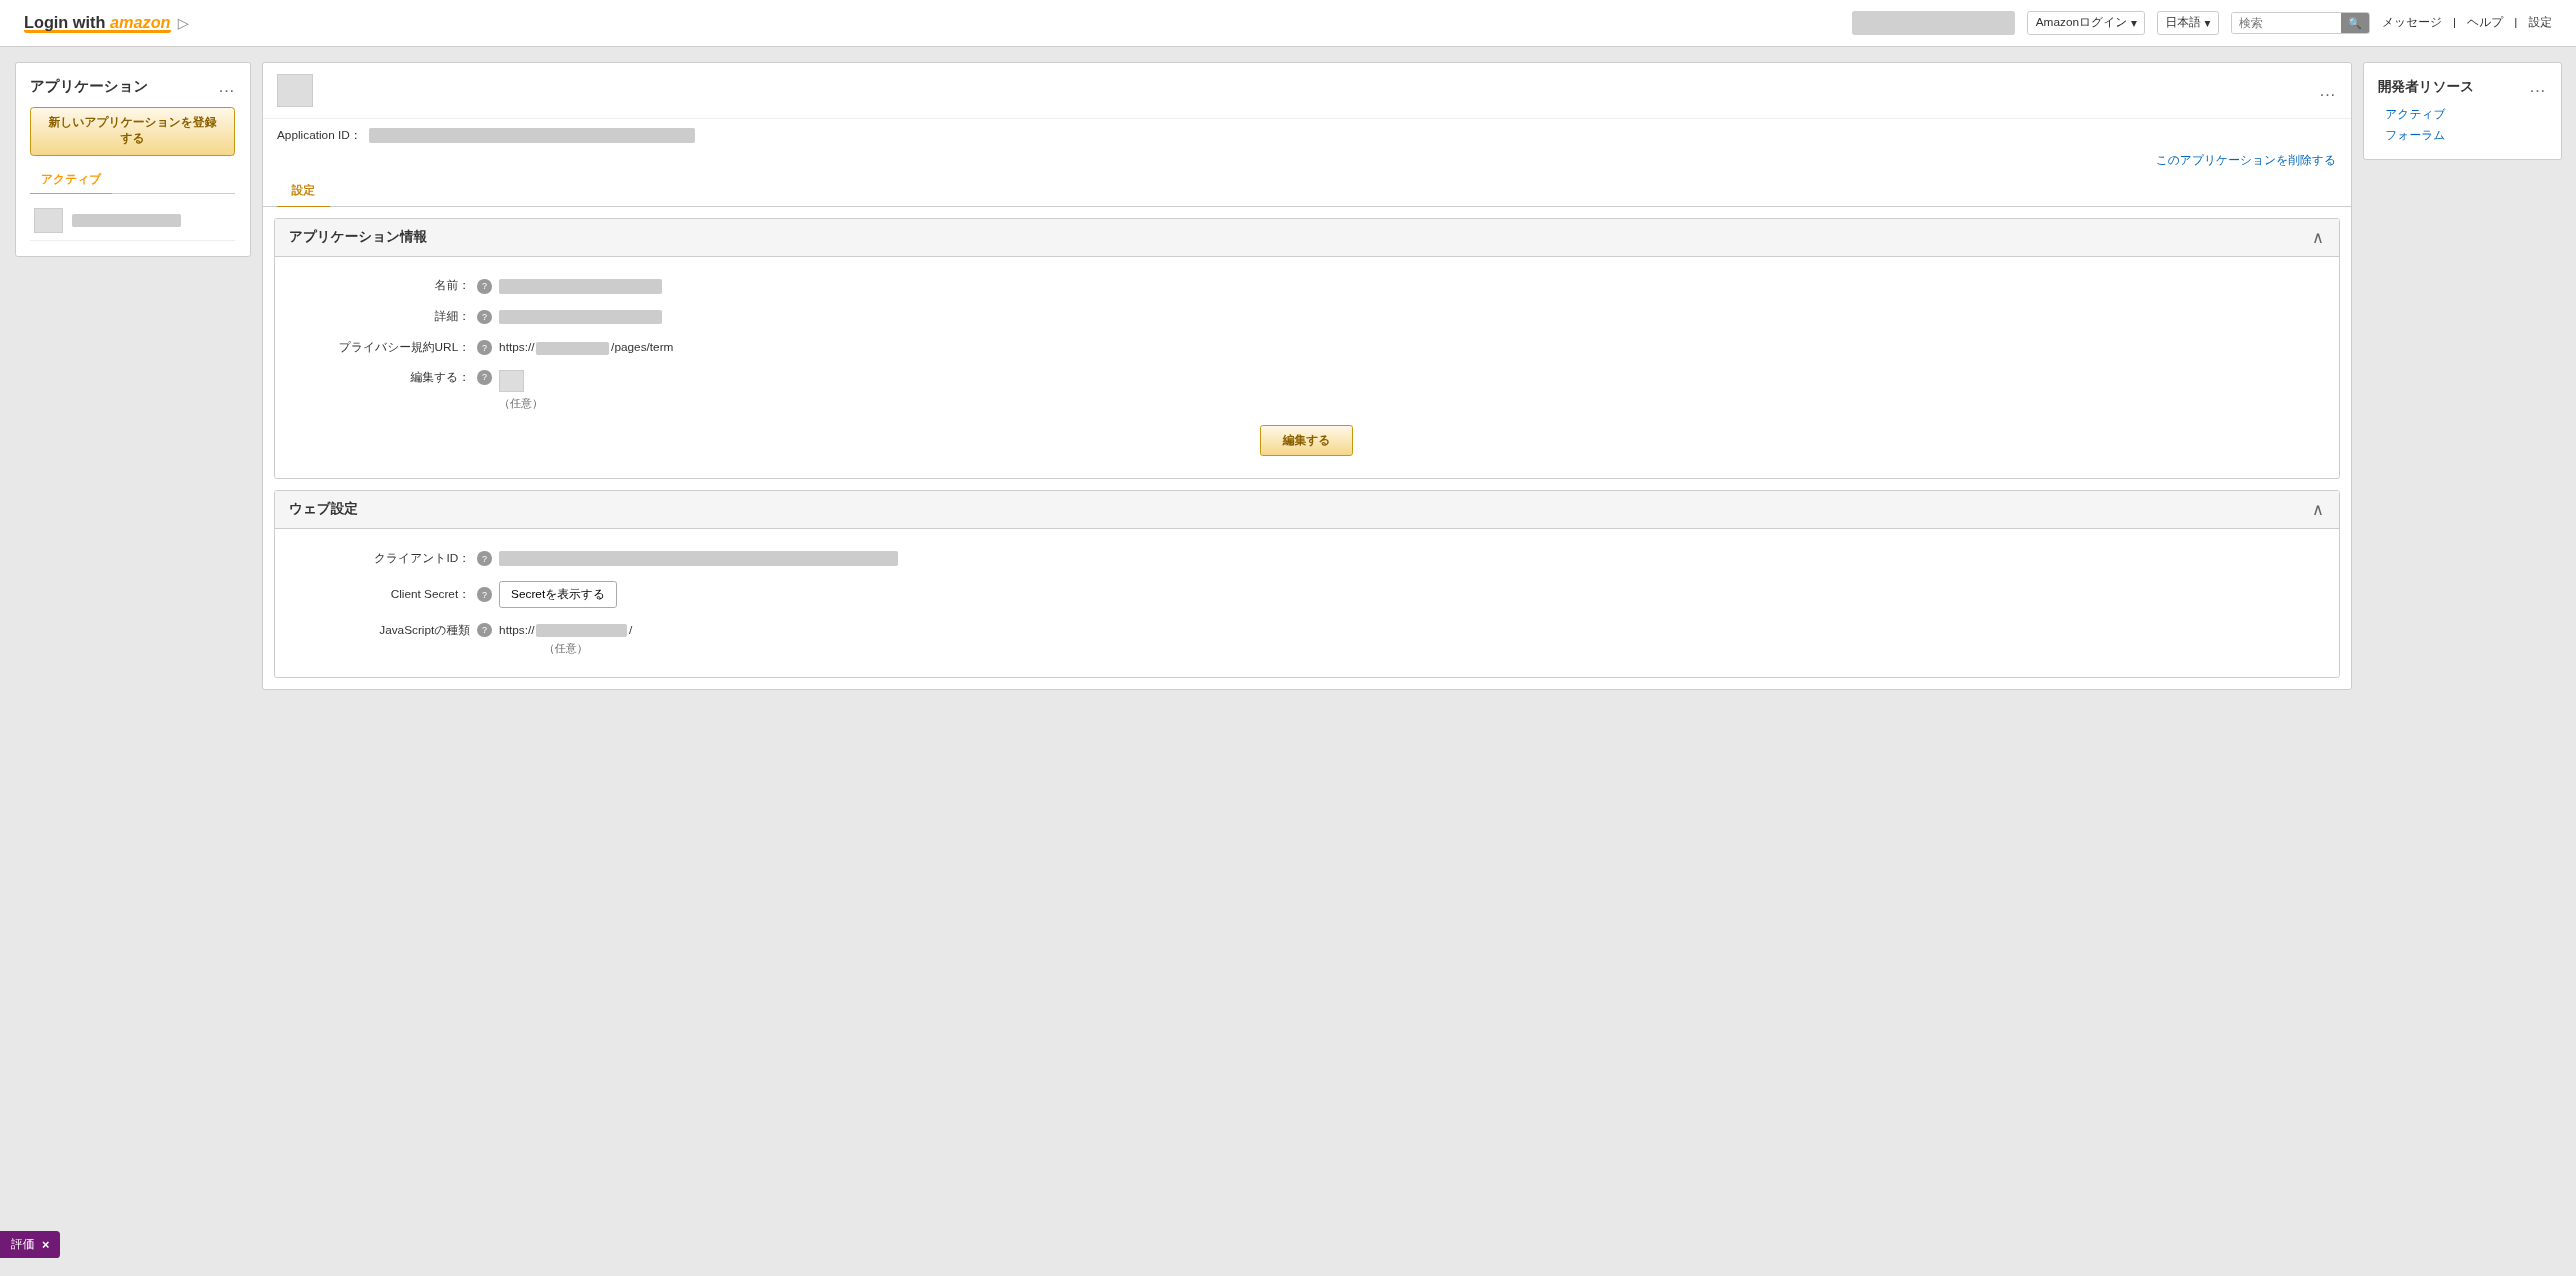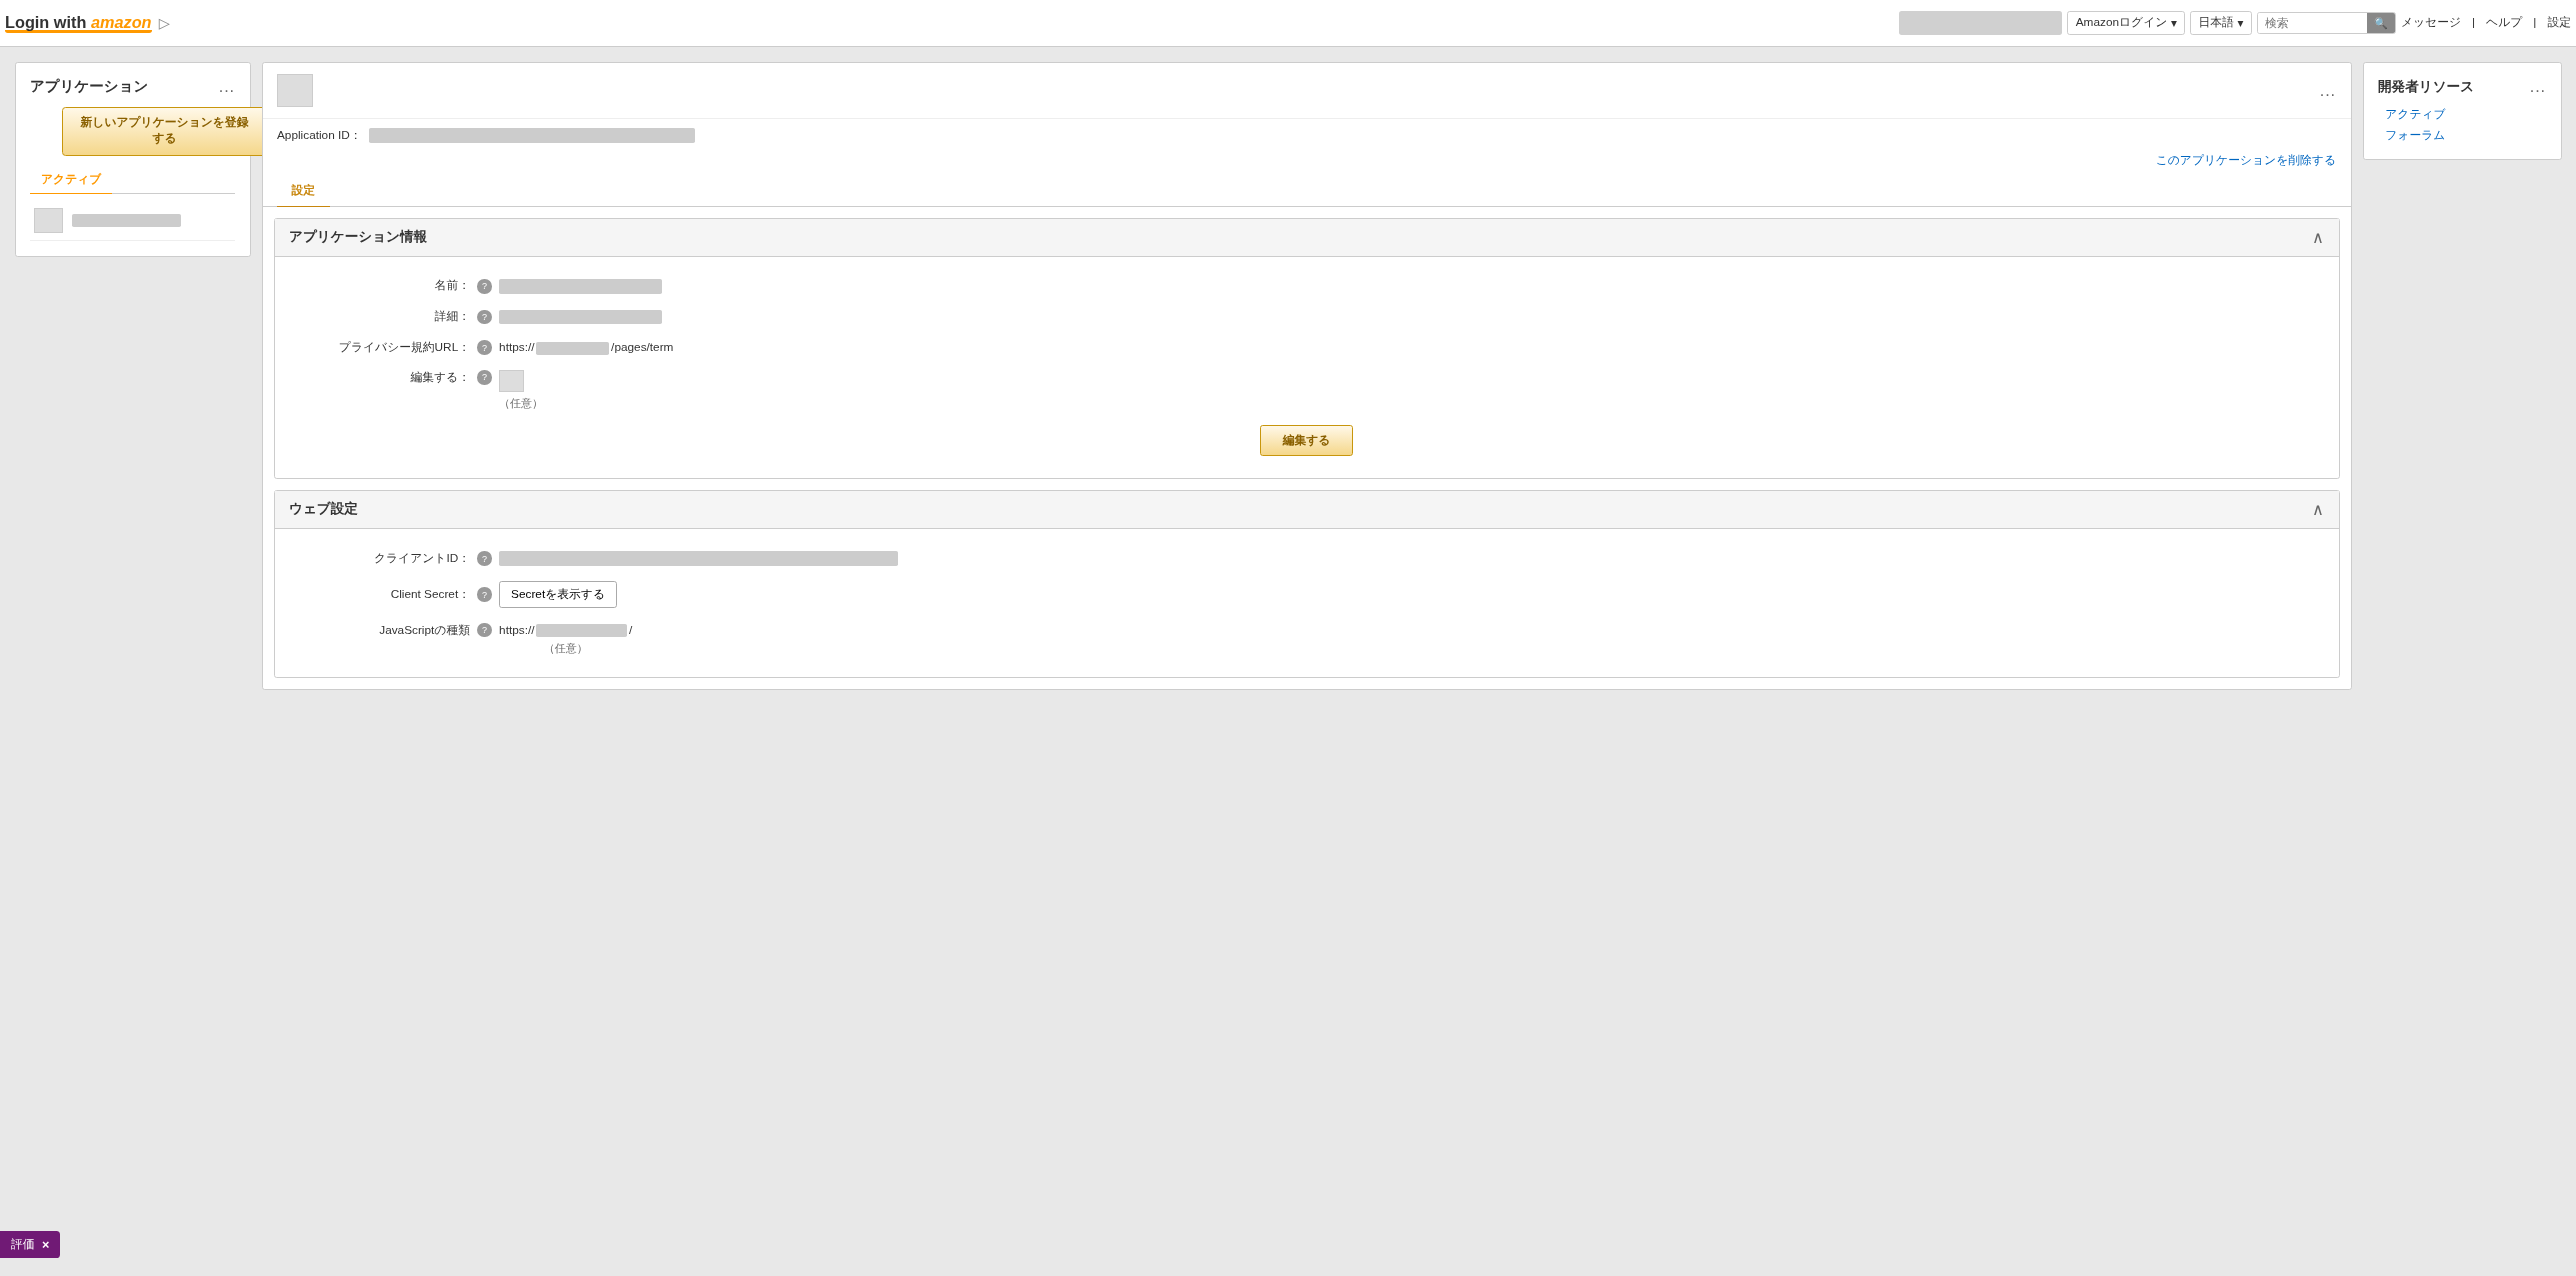--- a/index.html
+++ b/index.html
@@ -4,23 +4,23 @@
   <style>
     * { box-sizing: border-box; margin: 0; padding: 0; }
     body { font-family: Arial, sans-serif; font-size: 11.8px; background: #e8e8e8; color: #333; }
 
     
     #header {
       display: flex;
       align-items: center;
       background: #fff;
       border-bottom: 0.9px solid #ccc;
-      padding: 0 5px;
+      padding: 0 24px;
       height: 47px;
-      gap: 5px;
+      gap: 12px;
     }
     #logo-area {
       display: flex;
       align-items: center;
       gap: 7.3px;
       flex-shrink: 0;
     }
     #logo-text {
       font-size: 16.3px;
       font-weight: bold;
@@ -128,21 +128,20 @@
       border: 1.8px solid #c8960c;
       border-radius: 3.6px;
       background: linear-gradient(180deg, #fff8e8, #f5d78a);
       color: #8a6000;
       padding: 7.3px 12.7px;
       font-size: 11.8px;
       cursor: pointer;
       width: 100%;
       text-align: center;
       font-weight: bold;
-      margin-left: 32px;
     }
     .tab-bar {
       display: flex;
       border-bottom: 1.8px solid #ccc;
       margin-top: 11px;
       margin-bottom: 7.3px;
     }
     .tab-item {
       padding: 5.4px 11px;
       cursor: pointer;

